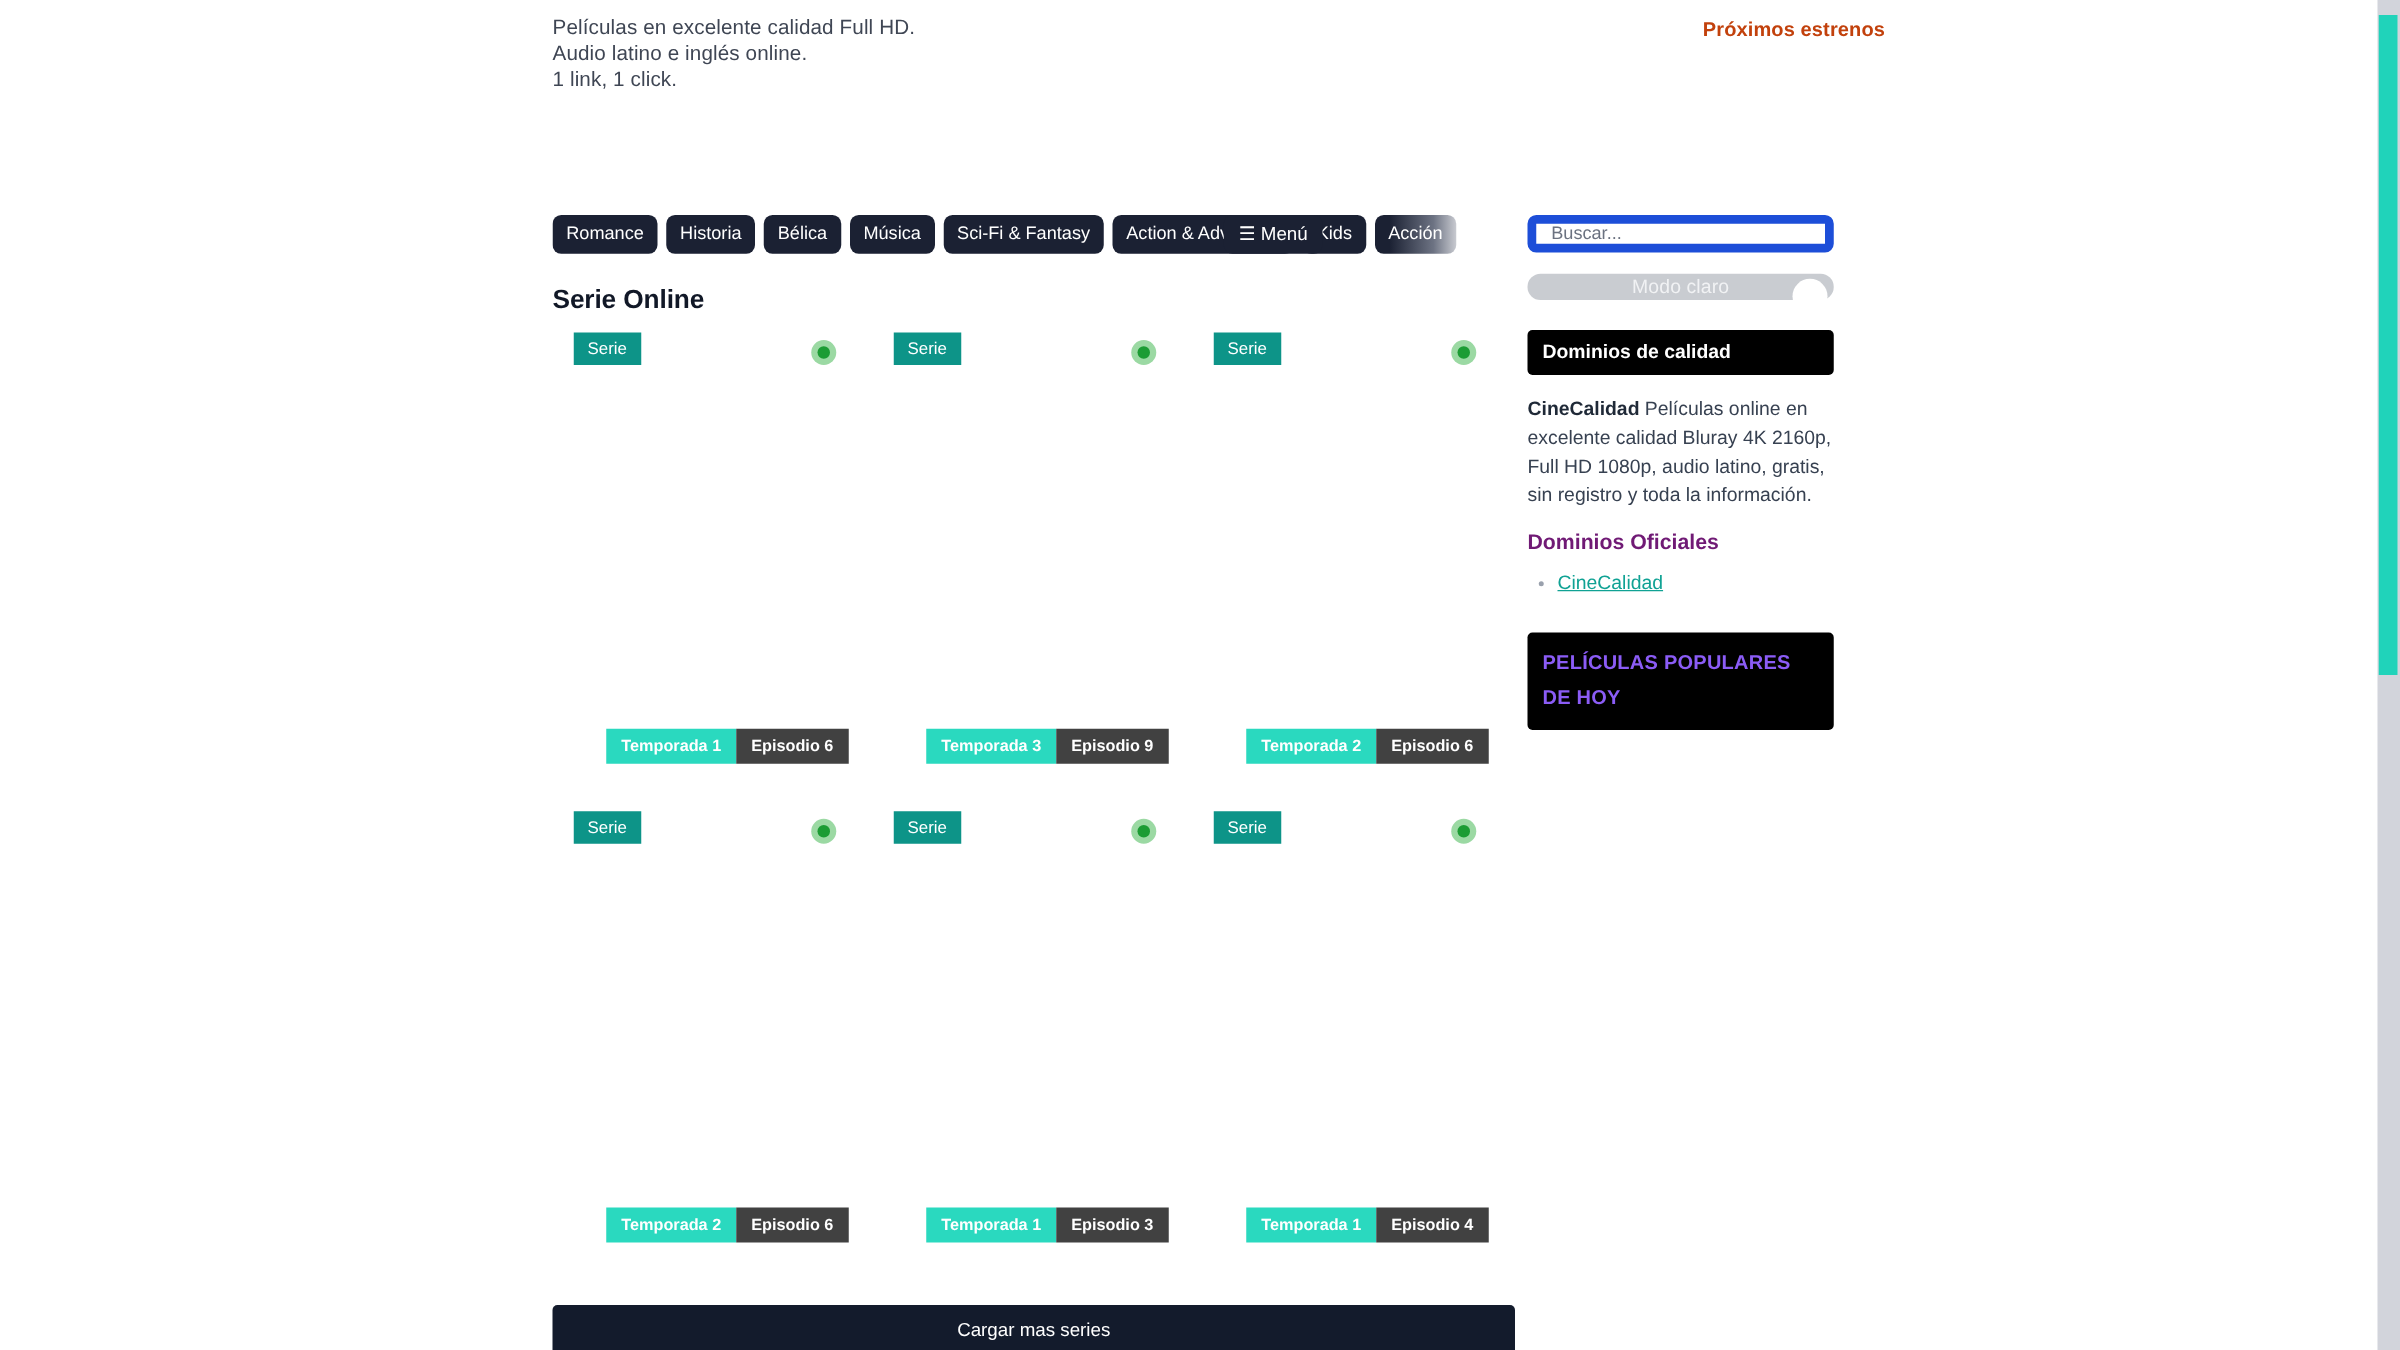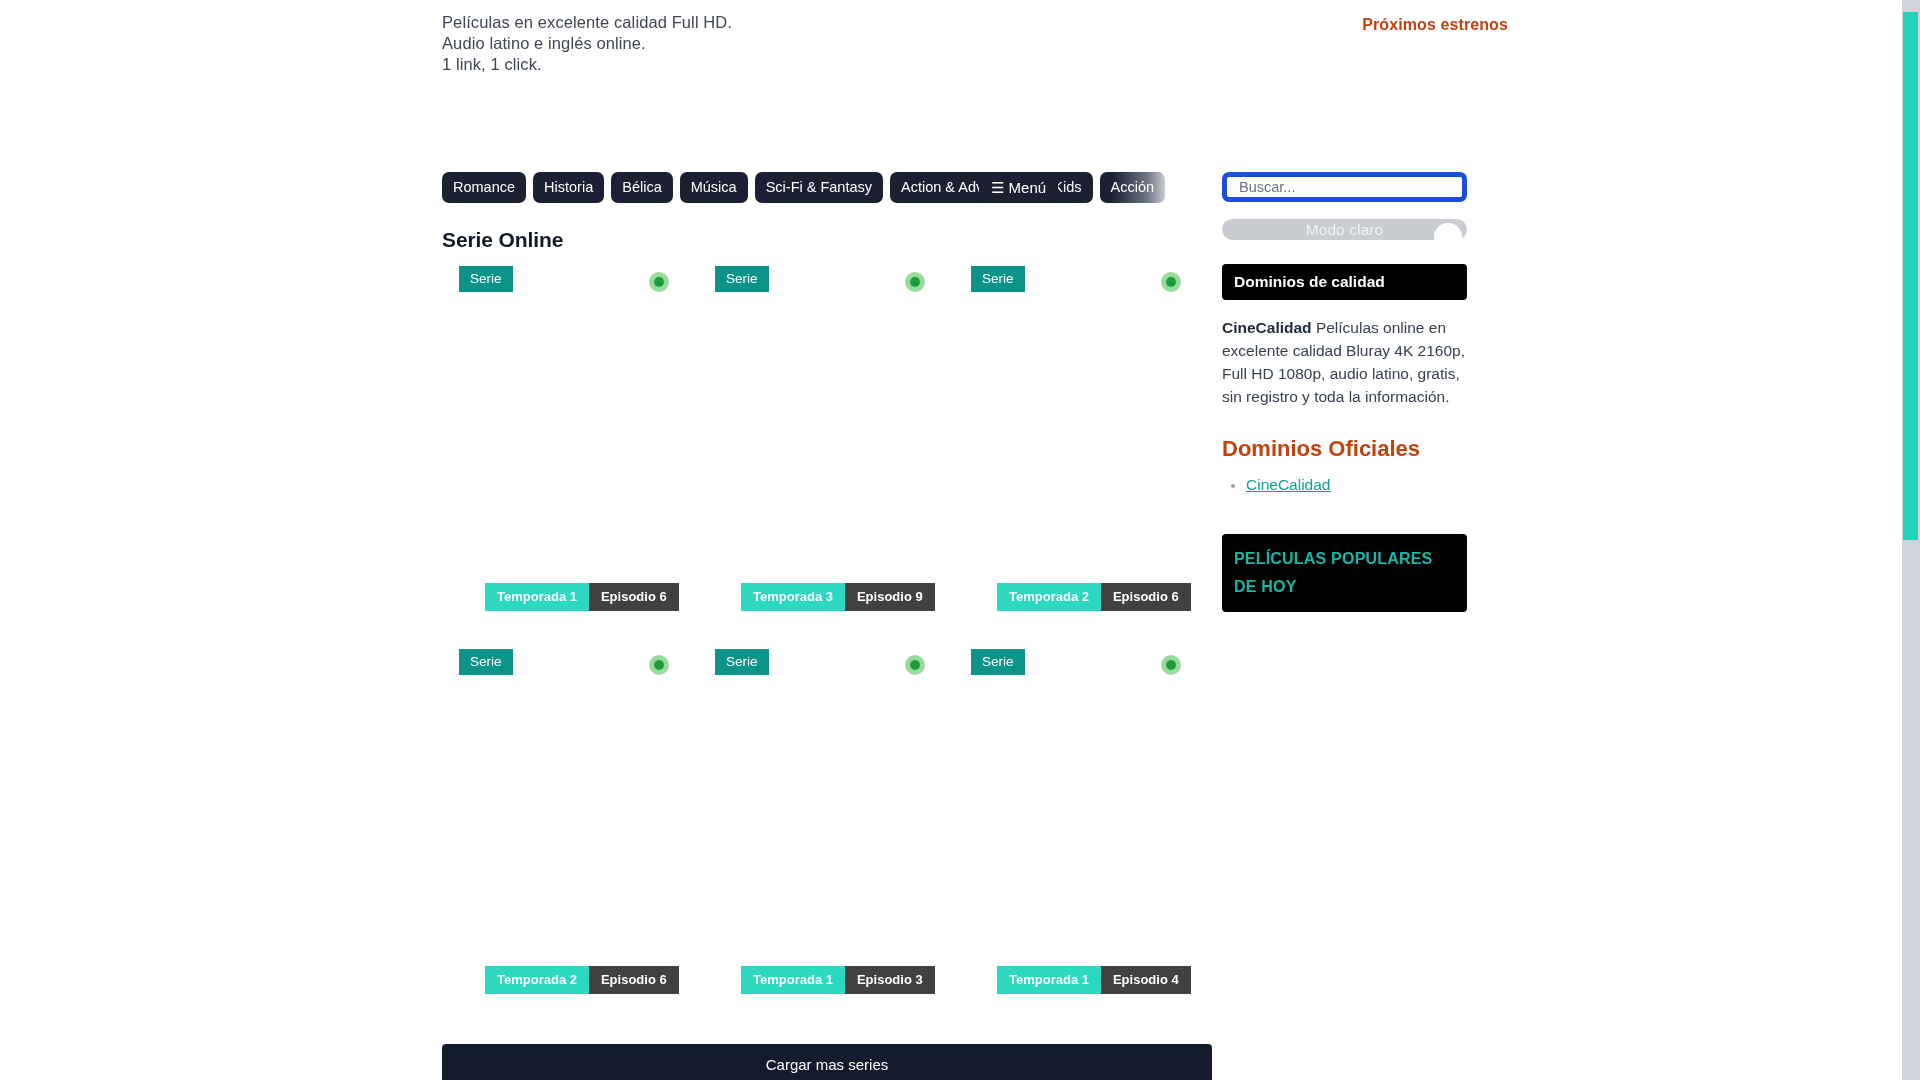--- a/index.html
+++ b/index.html
@@ -207,21 +207,21 @@
   
   .sidebar {
     position: absolute;
     left: 1222px;
     top: 172px;
     width: 245px;
   }
   .search-box {
     width: 245px;
     height: 30px;
-    border: 5px solid #1d4ed8;
+    border: 7px solid #1d4ed8;
     border-radius: 7px;
     padding: 0 12px;
     font-size: 14.5px;
     color: #4b5563;
     font-family: "Liberation Sans", sans-serif;
     outline: none;
     background: #ffffff;
   }
   .search-box::placeholder { color: #6b7280; }
 
@@ -263,40 +263,40 @@
   }
   .panel-text {
     margin-top: 16px;
     font-size: 15.5px;
     line-height: 23px;
     color: #374151;
   }
   .panel-text b { color: #1f2937; }
 
   .sub-head {
-    margin-top: 28px;
-    font-size: 22px;
-    font-weight: bold;
-    color: #c2410c;
+    margin-top: 16px;
+    font-size: 17px;
+    font-weight: bold;
+    color: #701a75;
   }
   .domain-list {
     margin-top: 14px;
     padding-left: 24px;
   }
   .domain-list li { color: #9aa1ad; font-size: 14px; }
   .domain-list a {
     color: #10a294;
     font-size: 15.5px;
     text-decoration: underline;
   }
 
   .panel-head-2 {
-    margin-top: 40px;
+    margin-top: 30px;
     background: #000000;
-    color: #14b8a6;
+    color: #8b5cf6;
     font-size: 16px;
     font-weight: bold;
     padding: 11px 12px;
     border-radius: 4px;
     line-height: 28px;
     letter-spacing: 0.2px;
   }
 
   
   .scrollbar-track {

